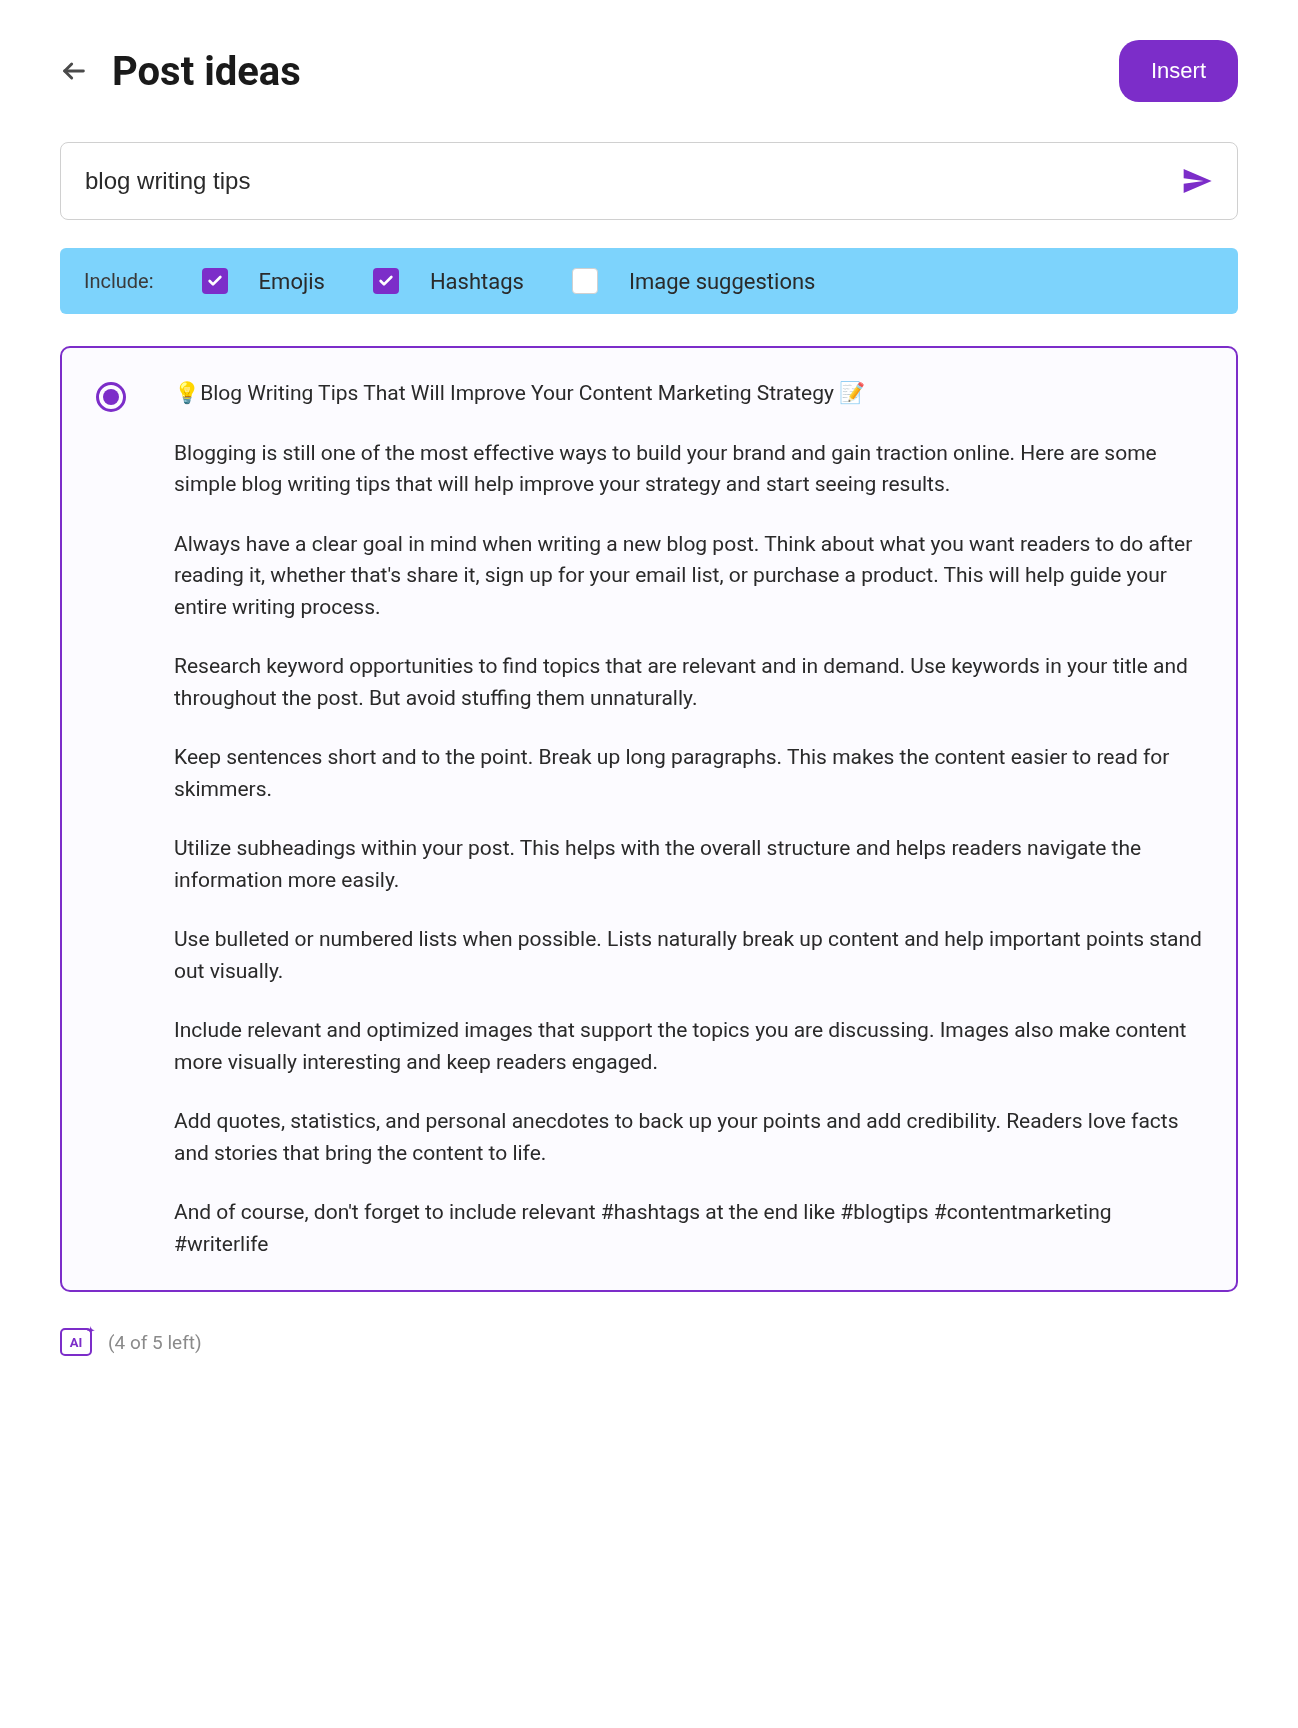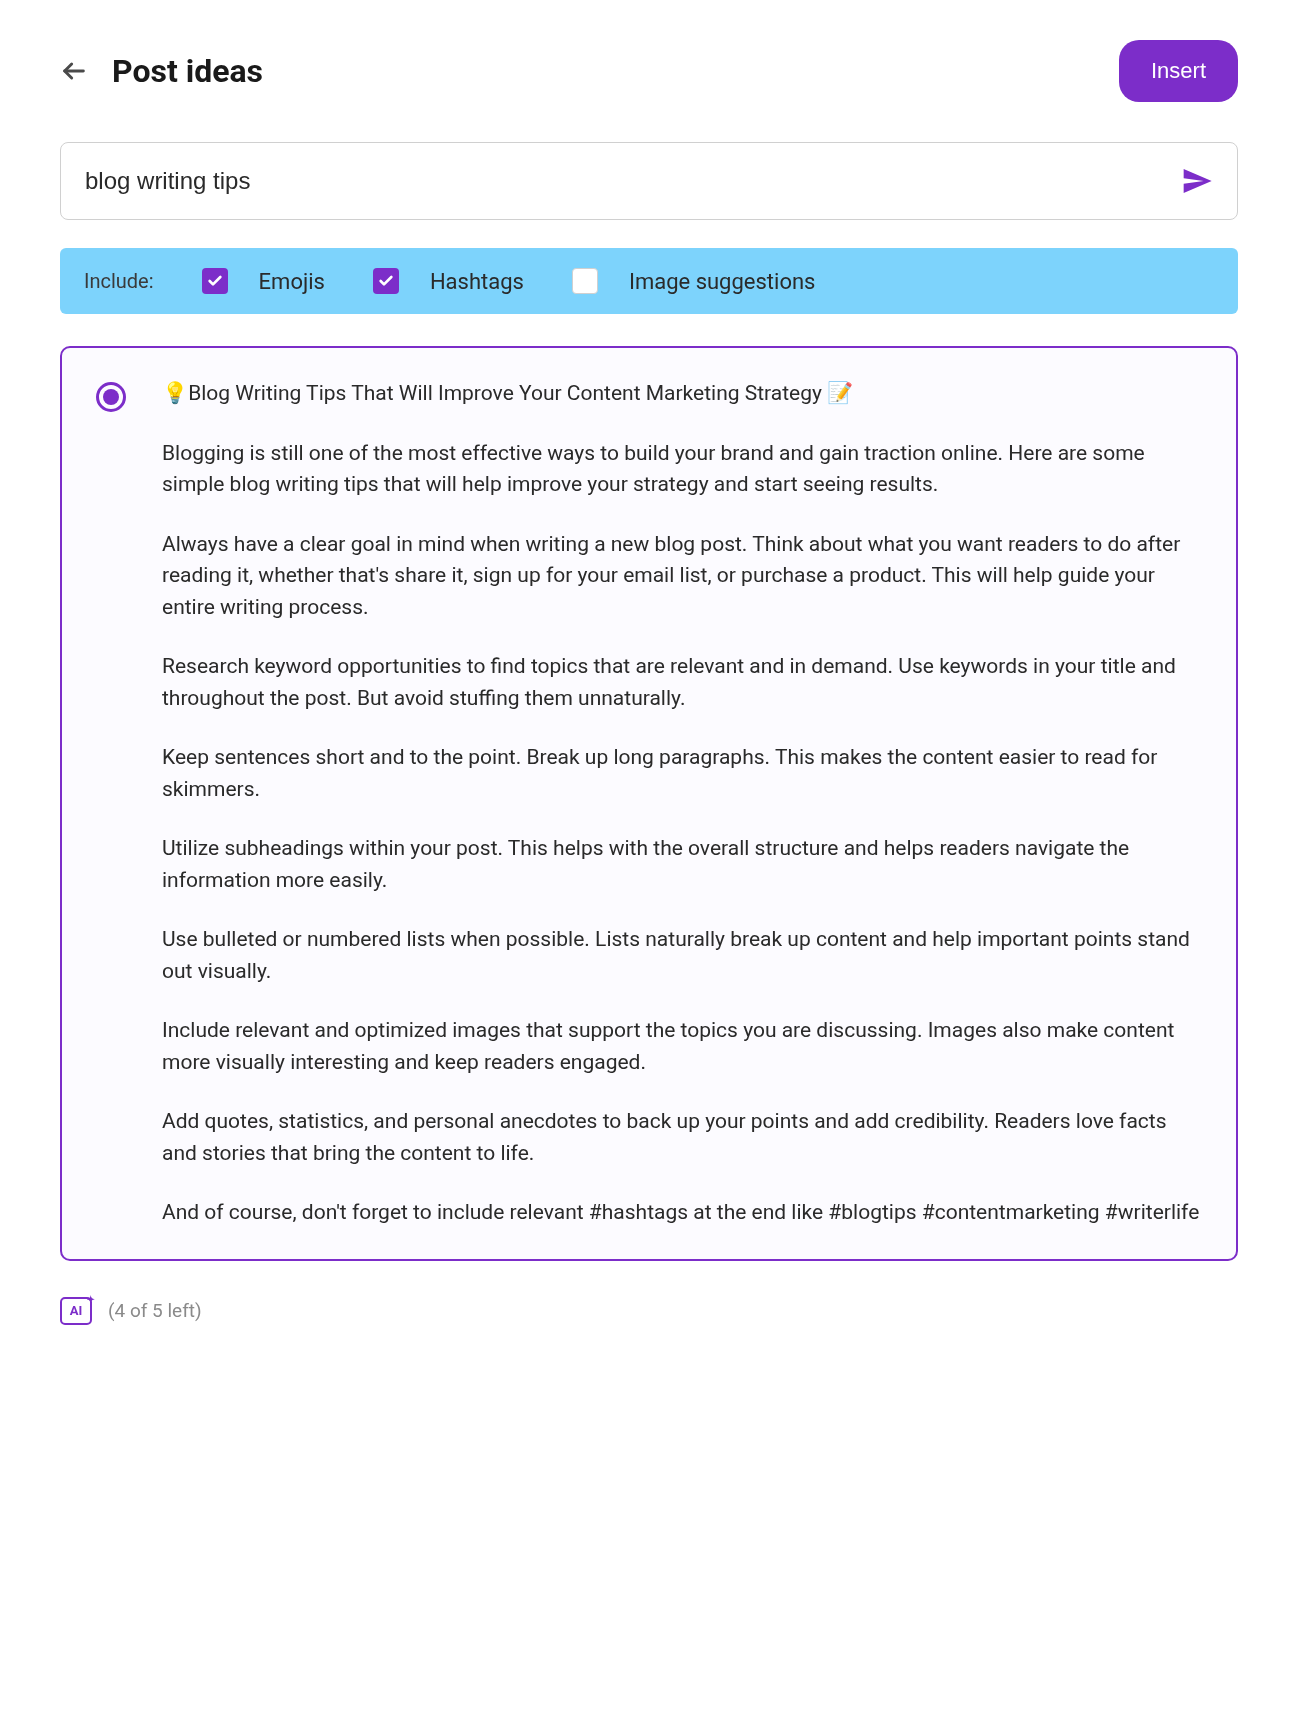--- a/index.html
+++ b/index.html
@@ -28,21 +28,21 @@
       cursor: pointer;
       color: #4a4a4a;
       display: flex;
       align-items: center;
     }
     .back-arrow svg {
       width: 28px;
       height: 28px;
     }
     .page-title {
-      font-size: 32px;
+      font-size: 40px;
       font-weight: 700;
       color: #1a1a1a;
     }
     .insert-btn {
       background: #7c2dc9;
       color: #ffffff;
       border: none;
       padding: 18px 32px;
       font-size: 22px;
       font-weight: 500;
@@ -115,21 +115,21 @@
     }
     .checkbox-label {
       font-size: 22px;
       color: #2a2a2a;
     }
     .result-card {
       border: 2px solid #7c2dc9;
       border-radius: 10px;
       padding: 30px 34px;
       display: flex;
-      gap: 36px;
+      gap: 48px;
       margin-bottom: 28px;
       background: #fcfbff;
     }
     .radio-container {
       flex-shrink: 0;
       padding-top: 4px;
     }
     .radio {
       width: 30px;
       height: 30px;

